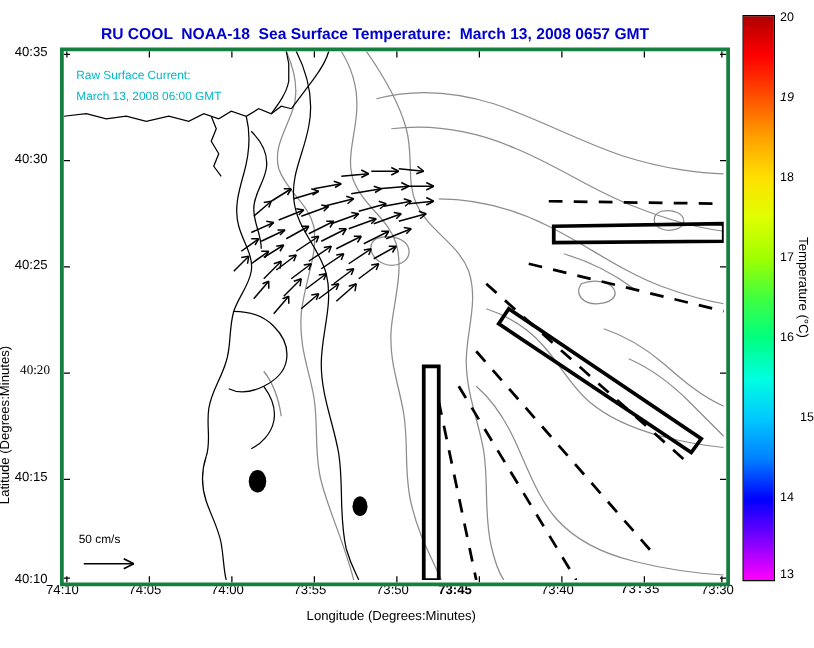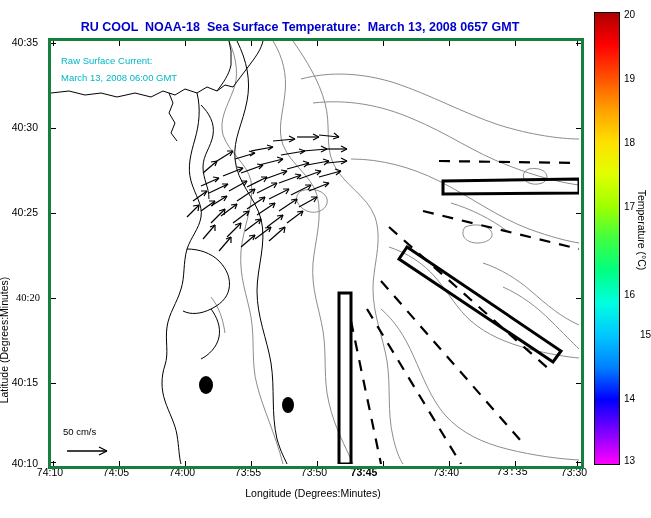--- a/index.html
+++ b/index.html
@@ -329,24 +329,24 @@
     <div class="tickmark-x t" style="left:266px;"></div>
     <div class="tickmark-x t" style="left:332px;"></div>
     <div class="tickmark-x t" style="left:398px;"></div>
     <div class="tickmark-x t" style="left:464px;"></div>
     <div class="tickmark-x t" style="left:526px;"></div>
   </div>
 
   <div class="cbar"></div>
   <div class="cbticks">
     <div class="cbtick" style="top:2px;">20</div>
-    <div class="cbtick" style="top:66px;">19</div>
+    <div class="cbtick" style="top:66px;font-style:italic;">19</div>
     <div class="cbtick" style="top:130px;">18</div>
     <div class="cbtick" style="top:194px;">17</div>
-    <div class="cbtick" style="top:258px;margin-top:24px;">16</div>
+    <div class="cbtick" style="top:258px;">16</div>
     <div class="cbtick" style="top:322px;margin-left:16px;">15</div>
     <div class="cbtick" style="top:386px;">14</div>
     <div class="cbtick" style="top:448px;">13</div>
   </div>
   <div class="cblabel" style="top:150px;left:648px;">
     <span>Temperature (°C)</span>
   </div>
 
 </div>
 

